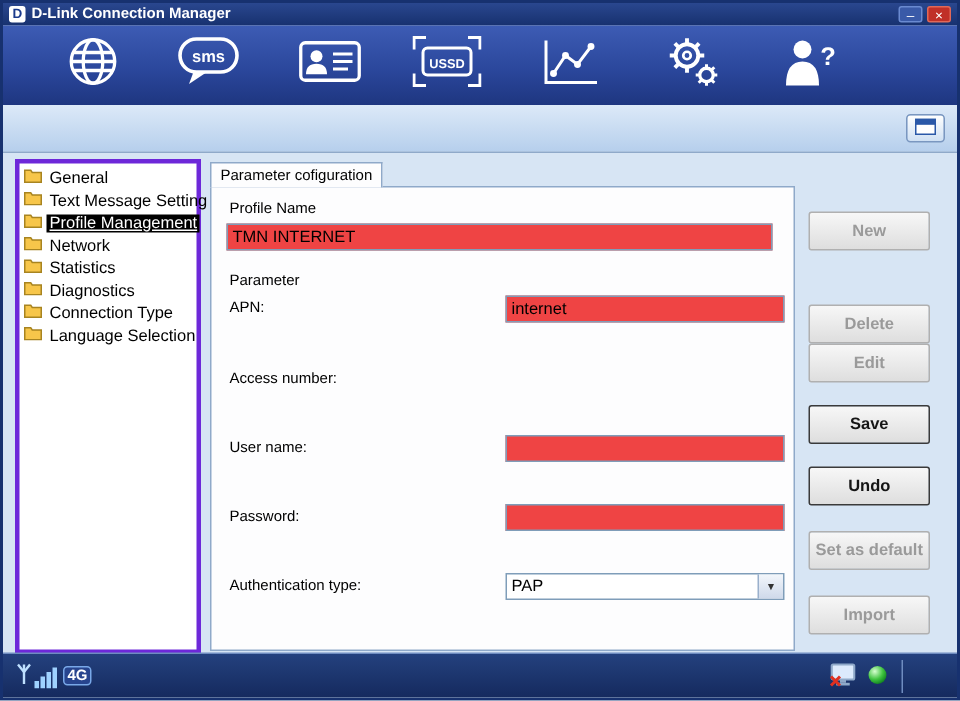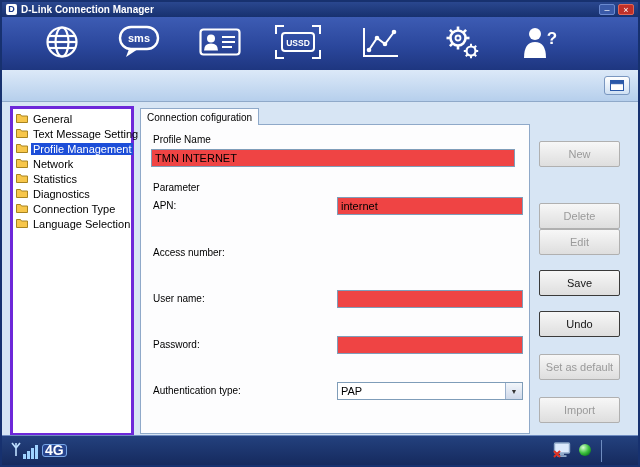--- a/index.html
+++ b/index.html
@@ -33,21 +33,21 @@
                  border:1px solid #7a97c0; border-radius:3px;
                  background:linear-gradient(#ffffff,#cfe0f3);
                  display:flex; align-items:center; justify-content:center; }
 
   
   .sidebar { position:absolute; left:8px; top:104px; width:124px; height:330px;
              background:#fff; border:3px solid #6d28d9; padding-top:2px; }
   .side-item { display:flex; align-items:center; gap:3px; height:15px; padding-left:3px;
                font-size:11px; color:#000; white-space:nowrap; }
   .side-item .lbl { padding:0 2px; }
-  .side-item.selected .lbl { background:#1d4ed8; color:#fff; }
+  .side-item.selected .lbl { background:#000000; color:#fff;text-decoration:underline; }
 
   
   .tab { position:absolute; left:138px; top:106px; height:17px; background:#fdfdfe;
          border:1px solid #8fa9c9; border-bottom:none; font-size:10px; padding:3px 6px 0;
          z-index:2; }
   .panel { position:absolute; left:138px; top:122px; width:390px; height:310px;
            background:#fdfdfe; border:1px solid #8fa9c9; }
   .plabel { position:absolute; font-size:10px; color:#000; white-space:nowrap; }
   .lbl-profile { left:12px; top:9px; }
   .lbl-parameter { left:12px; top:57px; }
@@ -64,32 +64,32 @@
             border:1px solid #7f9db9; background:#fff; font-size:11px;
             display:flex; align-items:center; }
   .select .val { flex:1; padding-left:3px; }
   .select .arrow { width:17px; align-self:stretch; background:linear-gradient(#f2f6fb,#cfd9ea);
                    border-left:1px solid #9ab0cc; display:flex; align-items:center;
                    justify-content:center; font-size:7px; color:#333; }
 
   
   .btn { position:absolute; left:537px; width:81px; height:26px; font-size:11px;
          font-family:inherit; background:linear-gradient(#f7f7f7,#dedede);
-         border:1px solid #b0b0b0; color:#9a9a9a; border-radius:2px; }
+         border:1px solid #b0b0b0; color:#9a9a9a; border-radius:2px;font-weight:bold; }
   .btn.enabled { color:#151515; border:1px solid #3a3a3a; }
   .btn-new { top:139px; } .btn-delete { top:201px; } .btn-edit { top:227px; }
   .btn-save { top:268px; } .btn-undo { top:309px; } .btn-default { top:352px; }
   .btn-import { top:395px; }
 
   
   .statusbar { position:absolute; left:0; right:0; bottom:0; height:30px;
                background:linear-gradient(#24417e,#152a5e); border-top:1px solid #6f8cc0; }
   .signal { position:absolute; left:8px; top:6px; }
   .badge { position:absolute; left:40px; top:8px; min-width:19px; height:13px;
-           border:1px solid #79a8e8; border-radius:3px; color:#fff; font-size:14px;
+           border:1px solid #79a8e8; border-radius:3px; color:#fff; font-size:10px;
            font-weight:bold; text-align:center; line-height:11px; padding:0 2px;
            background:#27448e; }
   .status-right { position:absolute; right:46px; top:6px; display:flex;
                   align-items:center; gap:6px; }
   .status-sep { position:absolute; right:36px; top:4px; width:1px; height:22px;
                 background:#6f8cc0; }
 </style>
 </head>
 <body>
 
@@ -254,21 +254,21 @@
       <span class="lbl">Connection Type</span>
     </div>
     <div class="side-item">
       <span><svg width="12" height="10" viewBox="0 0 12 10">
             <path d="M0.5,9.5 L0.5,1.5 L4.5,1.5 L5.5,3 L11.5,3 L11.5,9.5 Z" fill="#f7c64a" stroke="#a88420"></path>
           </svg></span>
       <span class="lbl">Language Selection</span>
     </div>
   </div>
 
-  <div class="tab">Connection cofiguration</div>
+  <div class="tab">Parameter cofiguration</div>
 
   <div class="panel">
     <div class="plabel lbl-profile">Profile Name</div>
     <input class="input inp-profile" type="text" value="TMN INTERNET" style="">
 
     <div class="plabel lbl-parameter">Parameter</div>
 
     <div class="plabel r1l" style="left:12px;">APN:</div>
     <input class="input field-input r1i" type="text" value="internet" style="">
 

